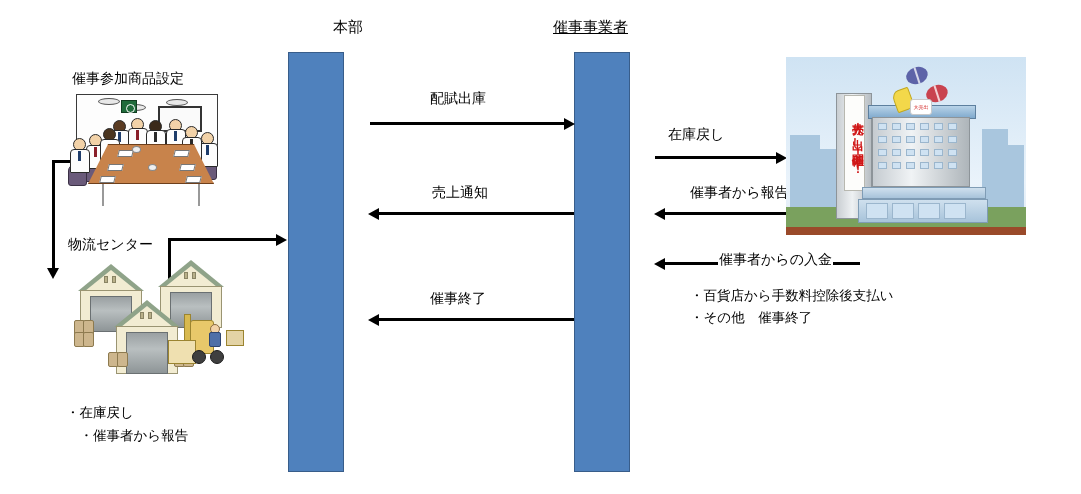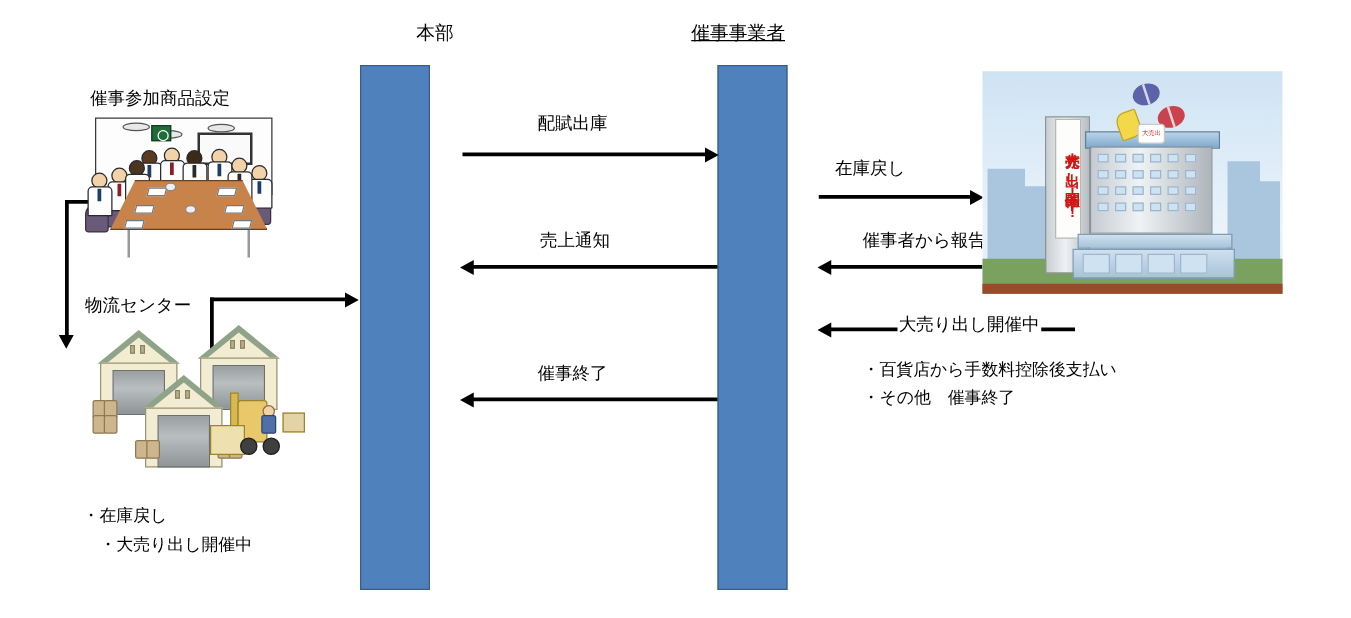--- a/index.html
+++ b/index.html
@@ -304,31 +304,31 @@
   </div>
 
   <div class="lbl" style="left:660px; top:184px;margin-left:30px;">催事者から報告</div>
   <div class="arrow-h left" style="left:664px; top:212px; width:125px;">
     <span class="head"></span>
   </div>
 
   <div class="arrow-h left" style="left:664px; top:262px; width:196px;">
     <span class="head"></span>
   </div>
-  <div class="lbl" style="left:718px; top:251px; background:#fff; padding:0 1px;">大売り出し開催中</div>
+  <div class="lbl" style="left:718px; top:251px; background:#fff; padding:0 1px;">催事者からの入金</div>
 
   <div class="lbl lbl-bullet" style="left:690px; top:288px;">・百貨店から手数料控除後支払い</div>
   <div class="lbl lbl-bullet" style="left:690px; top:310px;">・その他　催事終了</div>
 
   <div class="lbl" style="left:72px; top:70px;">催事参加商品設定</div>
 
   <div class="lbl" style="left:68px; top:236px;">物流センター</div>
 
   <div class="lbl lbl-bullet" style="left:66px; top:405px;">・在庫戻し</div>
-  <div class="lbl lbl-bullet" style="left:66px; top:428px;">　・大売り出し開催中</div>
+  <div class="lbl lbl-bullet" style="left:66px; top:428px;">　・催事者から報告</div>
 
   <div class="seg-h" style="left:52px; top:160px; width:22px;"></div>
   <div class="seg-v" style="left:52px; top:160px; height:110px;"></div>
   <div class="head-down" style="left:47px; top:268px;"></div>
 
   <div class="seg-v" style="left:168px; top:238px; height:60px;"></div>
   <div class="seg-h" style="left:168px; top:238px; width:110px;"></div>
   <div class="head-right" style="left:276px; top:233.5px;"></div>
 
   <div class="meeting" style="left:62px; top:92px; width:180px; height:125px;">

